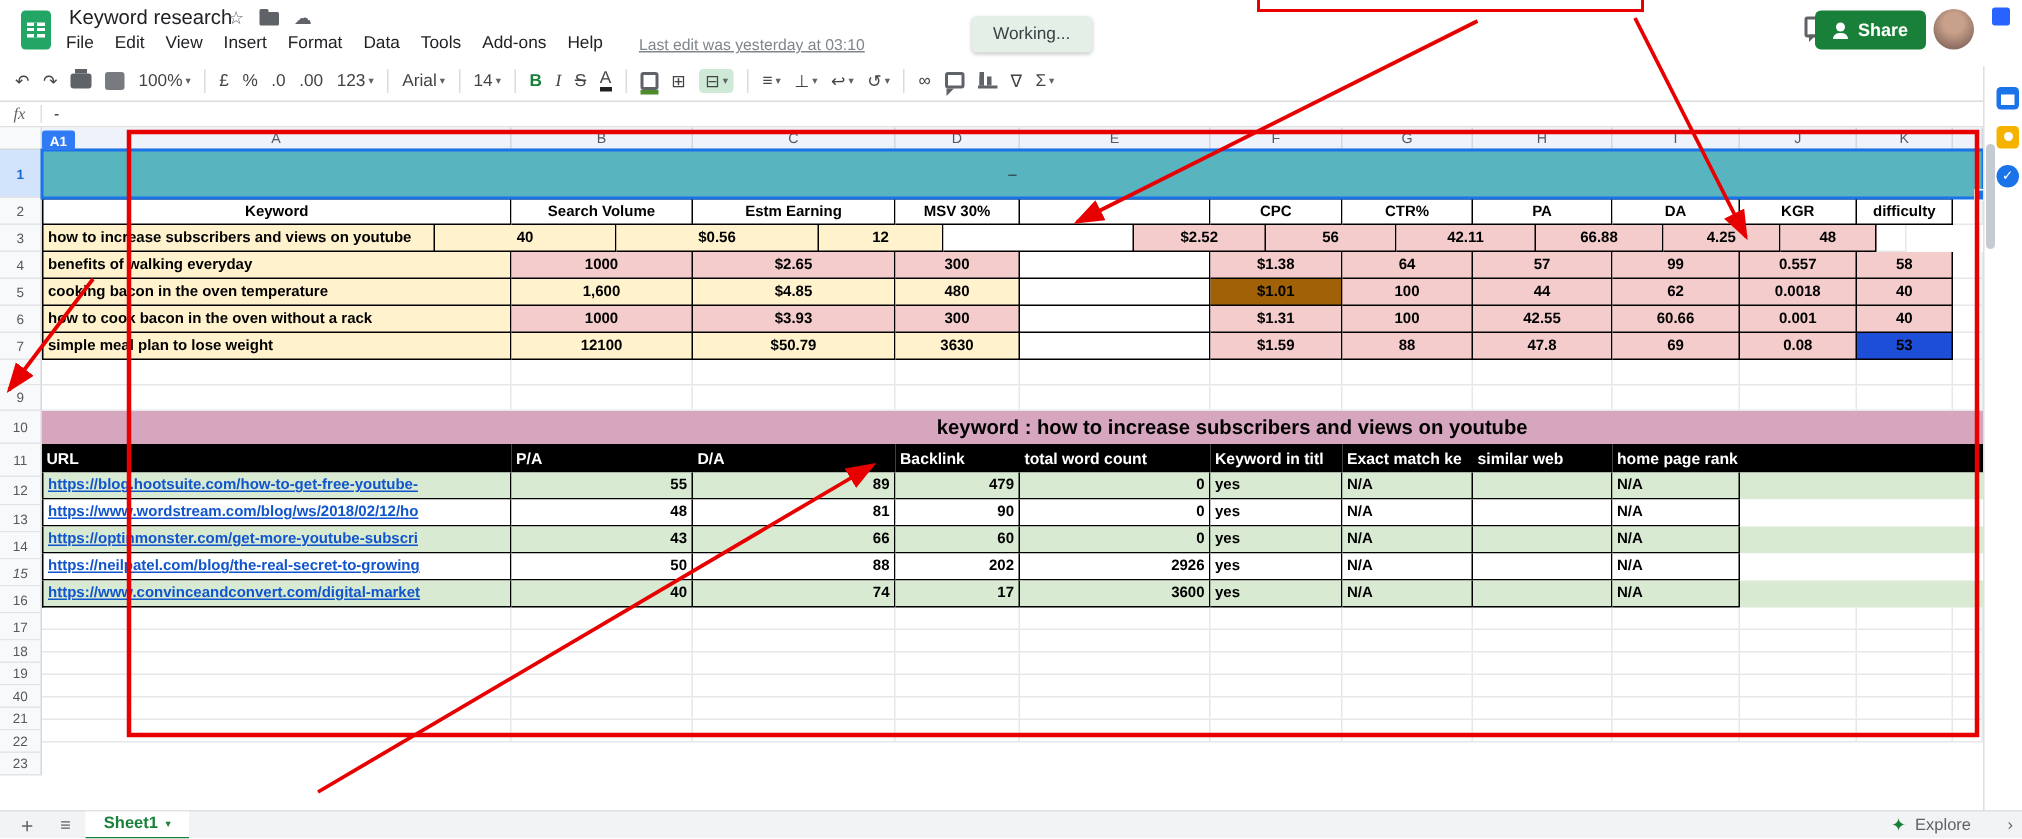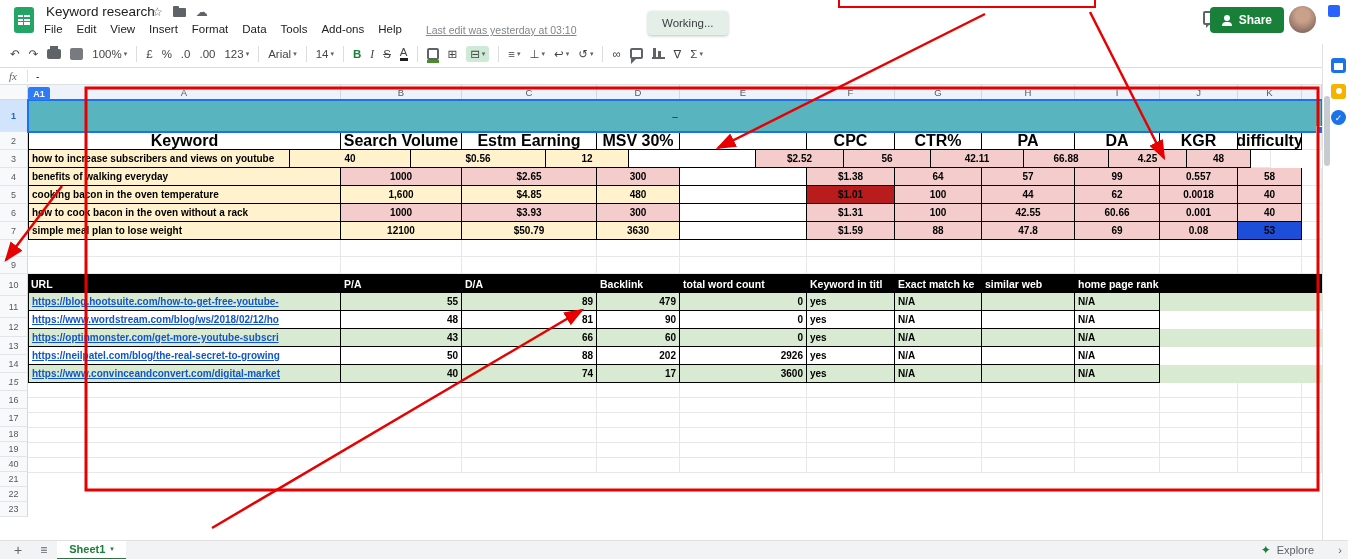--- a/index.html
+++ b/index.html
@@ -71,21 +71,21 @@
 
   
   .grid { position:absolute; left:28px; top:100px; width:1294px; background:#fff; }
   .grow { display:flex; position:relative; }
   .c { display:flex; align-items:center; overflow:hidden; white-space:nowrap; }
   .bl { border-left:1px solid #000; }
   .tealrow { outline:2px solid #1a73e8; outline-offset:-1px; display:flex; align-items:center; justify-content:center; z-index:3; }
   .tealrow::after { content:''; position:absolute; right:-2px; bottom:-2px; width:6px; height:6px; background:#1a73e8; border:1px solid #fff; }
   .dash { font-size:10px; color:#1f2a2d; }
   .t1h { border-top:1px solid #000; border-right:1px solid #000; border-bottom:1px solid #000; background:#fff;
-     font-weight:bold; font-size:16px; justify-content:center; color:#000; }
+     font-weight:bold; font-size:10px; justify-content:center; color:#000; }
   .t1d { border-right:1px solid #000; border-bottom:1px solid #000; font-size:10px; font-weight:bold; color:#000; }
   .t1d.ctr { justify-content:center; }
   .t1d.kw { padding-left:3px; }
   .ec { border-right:1px solid #e5e7ea; height:100%; }
   .erow { border-bottom:1px solid #e5e7ea; }
   .ef { border-bottom:1px solid #e5e7ea; border-right:1px solid #e5e7ea; }
   .bandtxt { position:absolute; left:313px; width:961px; top:50%; transform:translateY(-50%);
      text-align:center; font-weight:bold; font-size:13.5px; color:#000; }
   .t2h { background:#000; color:#fff; font-weight:bold; font-size:10.5px; padding-left:3px; }
   .t2d { border-right:1px solid #000; border-bottom:1px solid #000; font-size:10px; font-weight:bold; color:#000; padding:0 3px; }
@@ -301,21 +301,21 @@
         <div class="c t1d ctr" style="width: 78px; background: rgb(244, 204, 204);">0.557</div>
         <div class="c t1d ctr" style="width: 64px; background: rgb(244, 204, 204);">58</div>
         <div class="c ef" style="width: 20px;"></div>
       </div>
       <div class="grow" style="height: 18px;">
         <div class="c t1d bl kw" style="width: 313px; background: rgb(255, 242, 204);">cooking bacon in the oven temperature</div>
         <div class="c t1d ctr" style="width: 121px; background: rgb(255, 242, 204);">1,600</div>
         <div class="c t1d ctr" style="width: 135px; background: rgb(255, 242, 204);">$4.85</div>
         <div class="c t1d ctr" style="width: 83px; background: rgb(255, 242, 204);">480</div>
         <div class="c t1d ctr" style="width: 127px; background: rgb(255, 255, 255);"></div>
-        <div class="c t1d ctr" style="width: 88px; background: #b91c1c;">$1.01</div>
+        <div class="c t1d ctr" style="width: 88px; background: #a16207;">$1.01</div>
         <div class="c t1d ctr" style="width: 87px; background: rgb(244, 204, 204);">100</div>
         <div class="c t1d ctr" style="width: 93px; background: rgb(244, 204, 204);">44</div>
         <div class="c t1d ctr" style="width: 85px; background: rgb(244, 204, 204);">62</div>
         <div class="c t1d ctr" style="width: 78px; background: rgb(244, 204, 204);">0.0018</div>
         <div class="c t1d ctr" style="width: 64px; background: rgb(244, 204, 204);">40</div>
         <div class="c ef" style="width: 20px;"></div>
       </div>
       <div class="grow" style="height: 18px;">
         <div class="c t1d bl kw" style="width: 313px; background: rgb(255, 242, 204);">how to cook bacon in the oven without a rack</div>
         <div class="c t1d ctr" style="width: 121px; background: rgb(244, 204, 204);">1000</div>
@@ -364,20 +364,23 @@
         <div class="c ec" style="width: 135px;"></div>
         <div class="c ec" style="width: 83px;"></div>
         <div class="c ec" style="width: 127px;"></div>
         <div class="c ec" style="width: 88px;"></div>
         <div class="c ec" style="width: 87px;"></div>
         <div class="c ec" style="width: 93px;"></div>
         <div class="c ec" style="width: 85px;"></div>
         <div class="c ec" style="width: 78px;"></div>
         <div class="c ec" style="width: 64px;"></div>
         <div class="c ec" style="width: 20px;"></div>
+      </div>
+      <div class="grow" style="height: 22px; background: rgb(213, 166, 189);">
+        <div class="bandtxt">keyword  : how to increase subscribers and views on youtube</div>
       </div>
       <div class="grow" style="height: 19px;">
         <div class="c t2h" style="width: 313px;">URL</div>
         <div class="c t2h" style="width: 121px;">P/A</div>
         <div class="c t2h" style="width: 135px;">D/A</div>
         <div class="c t2h" style="width: 83px;">Backlink</div>
         <div class="c t2h" style="width: 127px;">total word count</div>
         <div class="c t2h" style="width: 88px;">Keyword in titl</div>
         <div class="c t2h" style="width: 87px;">Exact match ke</div>
         <div class="c t2h" style="width: 93px;">similar web</div>

